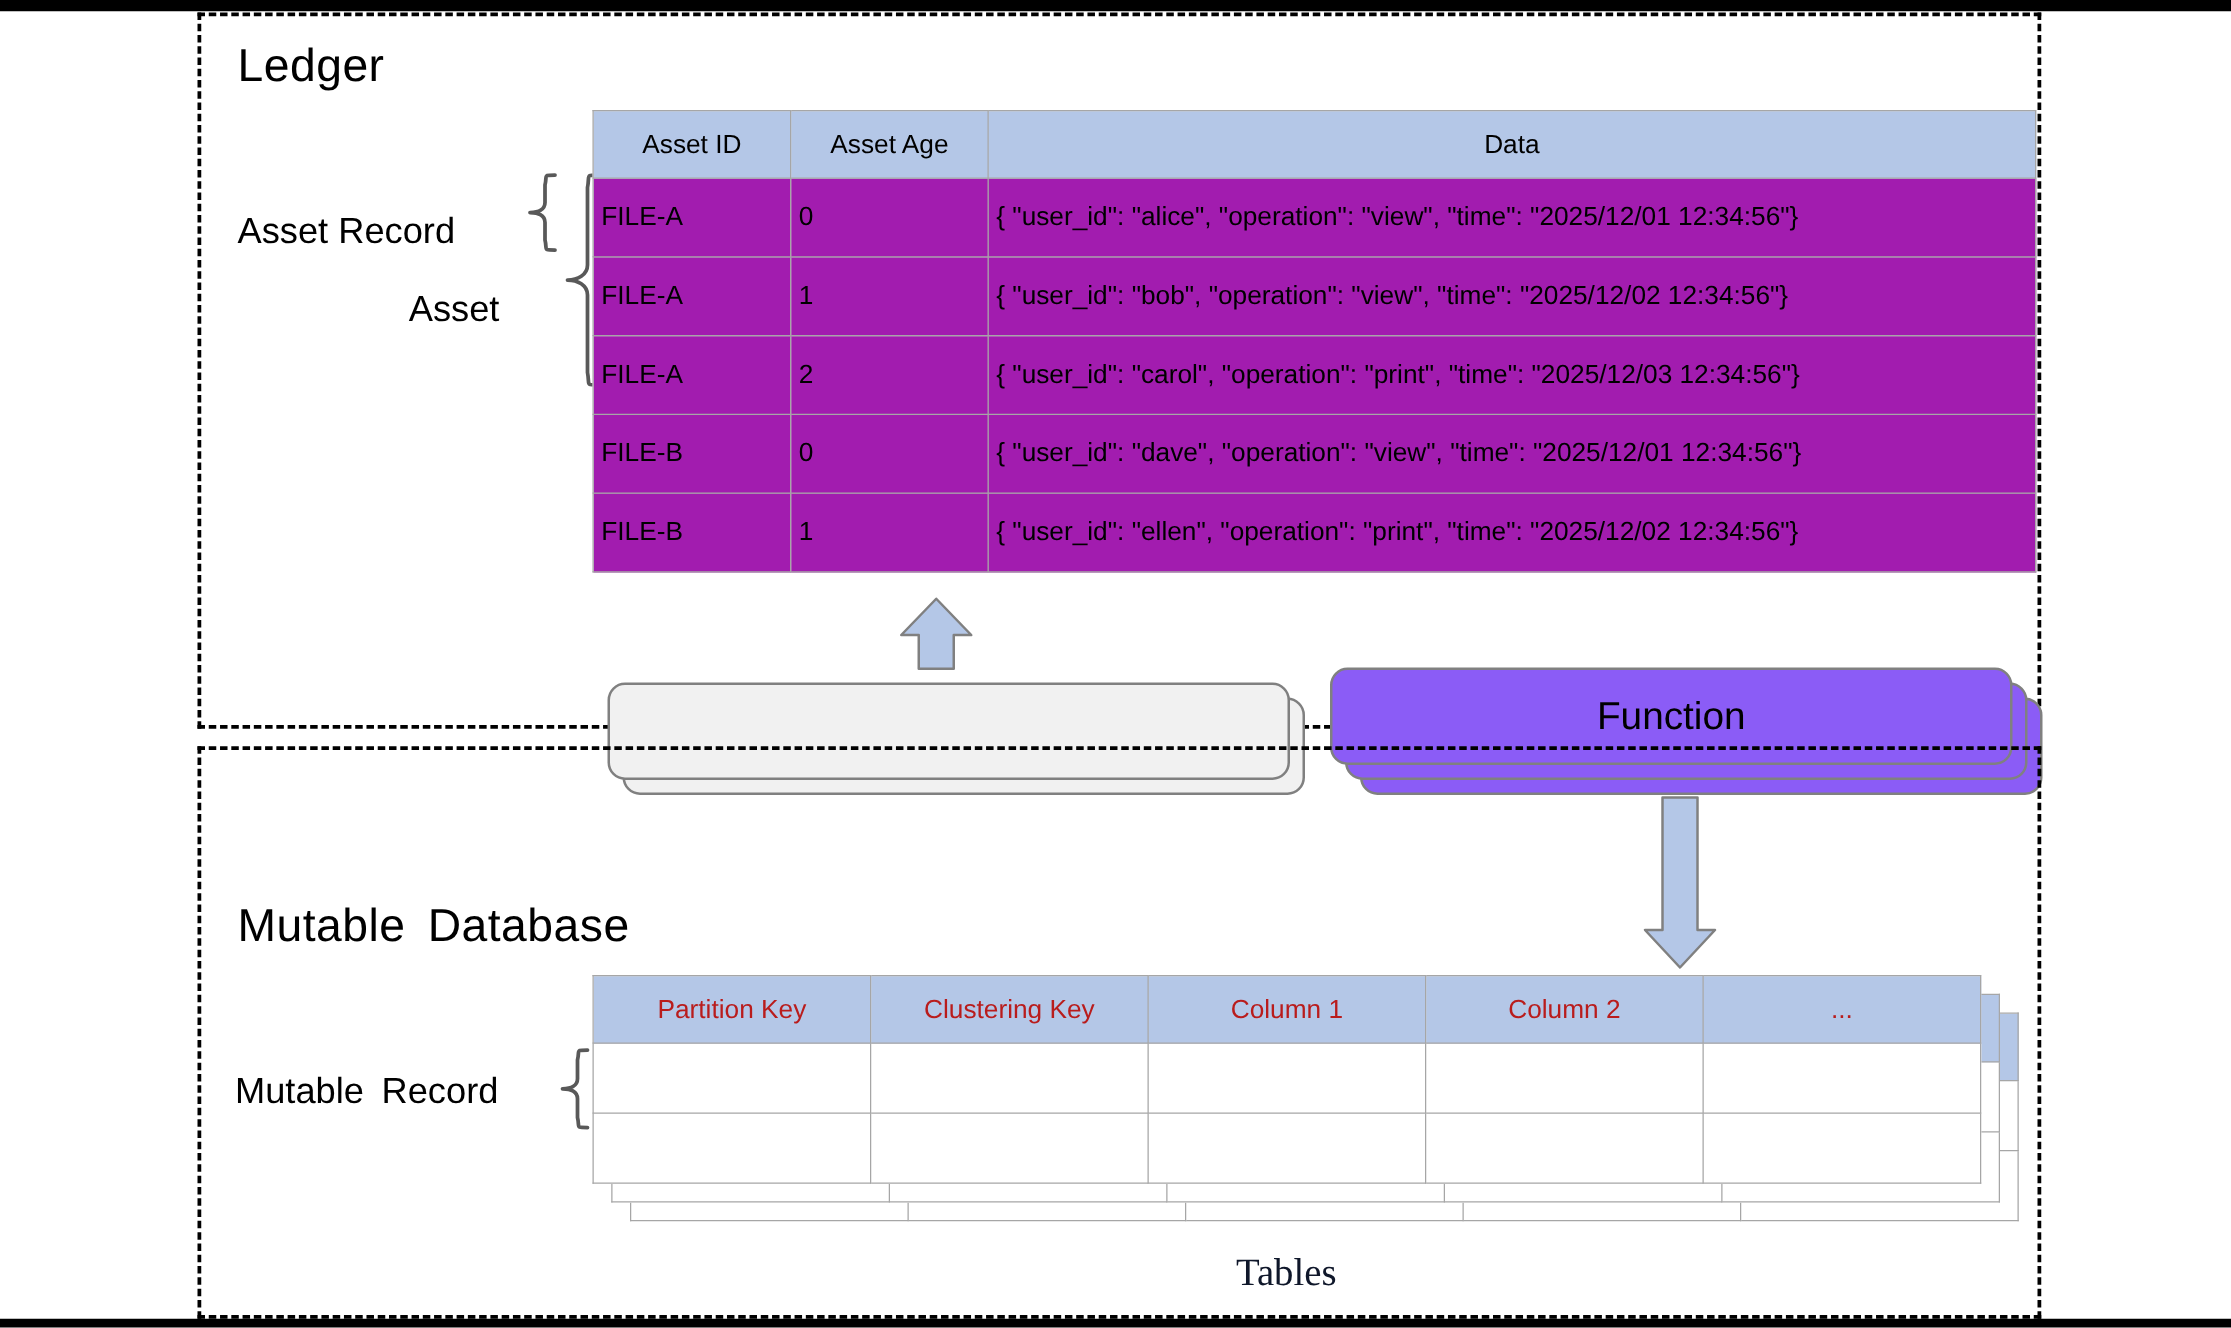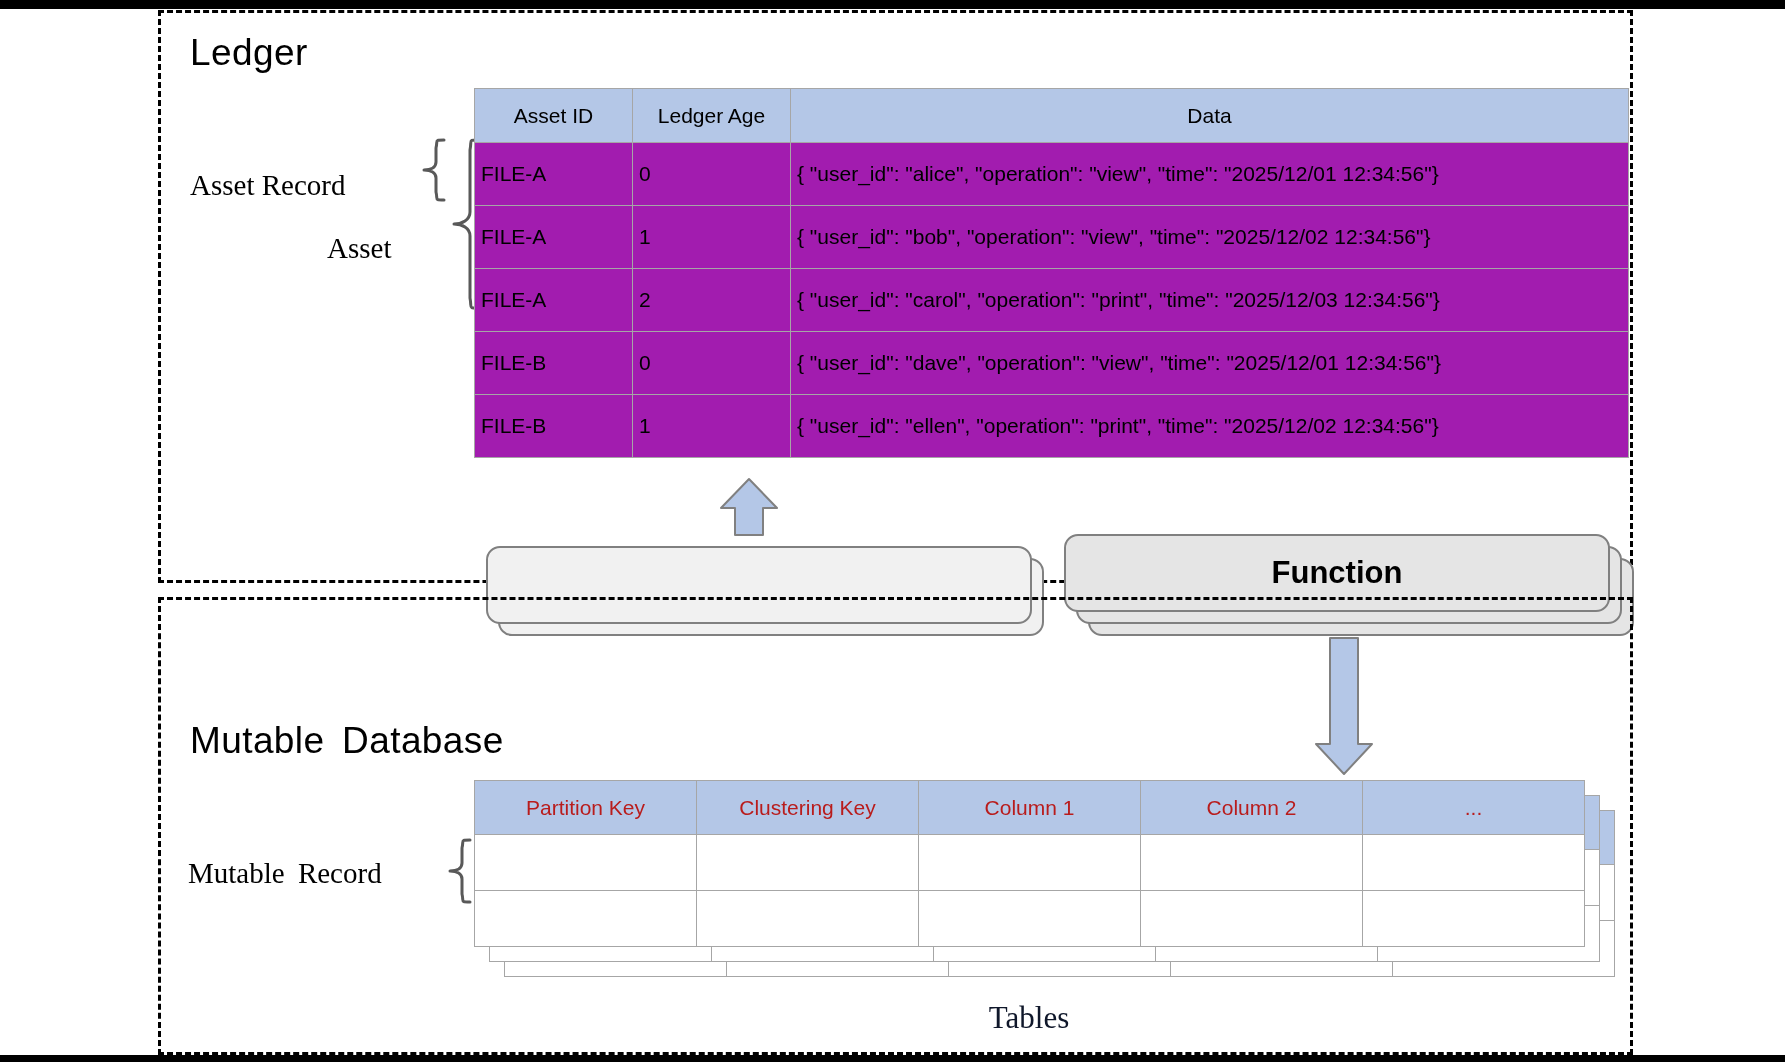--- a/index.html
+++ b/index.html
@@ -30,21 +30,20 @@
   }
   #ledger-title{left:190px;top:32px;}
   #mutable-title{left:190px;top:720px;word-spacing:7px;text-align:right;}
 
   
   .group-label{
     position:absolute;
     font-size:29px;
     white-space:nowrap;
     color:#000;
-    font-family:Liberation Serif, serif;
   }
   #asset-record-label{left:190px;top:169px;}
   #asset-label{left:327px;top:232px;text-align:right;}
   #mutable-record-label{left:188px;top:857px;word-spacing:6px;}
 
   
   .brace{position:absolute;}
 
   
   #ledger-table{
@@ -83,21 +82,21 @@
   .card-label{
     position:absolute;
     width:100%;
     text-align:center;
     font-size:31px;
     top:50%;
     transform:translateY(-50%);
     color:#000;
   }
   .card-gray{background:#f1f1f1;}
-  .card-white{background:#e5e5e5;font-weight:bold;}
+  .card-white{background:#8b5cf6;}
 
   #contract-stack{left:474px;top:534px;width:570px;height:102px;}
   #function-stack{left:1064px;top:534px;width:570px;height:102px;}
 
   
   .arrow-svg{position:absolute;}
 
   
   #mutable-stack{position:absolute;left:474px;top:780px;width:1140px;height:200px;}
   .mtable{
@@ -142,21 +141,21 @@
 </svg>
 
 <svg class="brace" style="left:448px;top:138px;" width="36" height="172" viewBox="0 0 36 172">
   <path d="M30 2 C20 2 24 2 22 12 L22 74 C22 82 14 86 6 86 C14 86 22 90 22 98 L22 160 C24 170 20 170 30 170" fill="none" stroke="#595959" stroke-width="3" stroke-linecap="round" stroke-linejoin="round"></path>
 </svg>
 
 <table id="ledger-table">
   <thead>
     <tr>
       <th class="col-assetid">Asset ID</th>
-      <th class="col-assetage">Ledger Age</th>
+      <th class="col-assetage">Asset Age</th>
       <th class="col-data">Data</th>
     </tr>
   </thead>
   <tbody>
     <tr>
       <td>FILE-A</td>
       <td>0</td>
       <td>{ "user_id": "alice", "operation": "view", "time": "2025/12/01 12:34:56"}</td>
     </tr>
     <tr>

